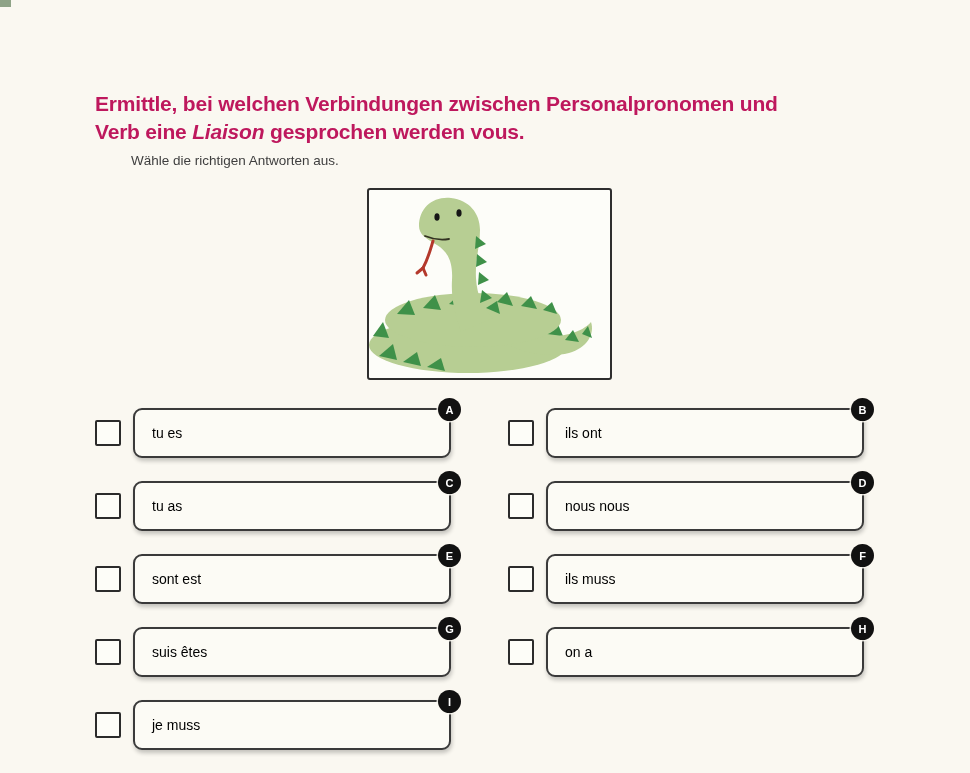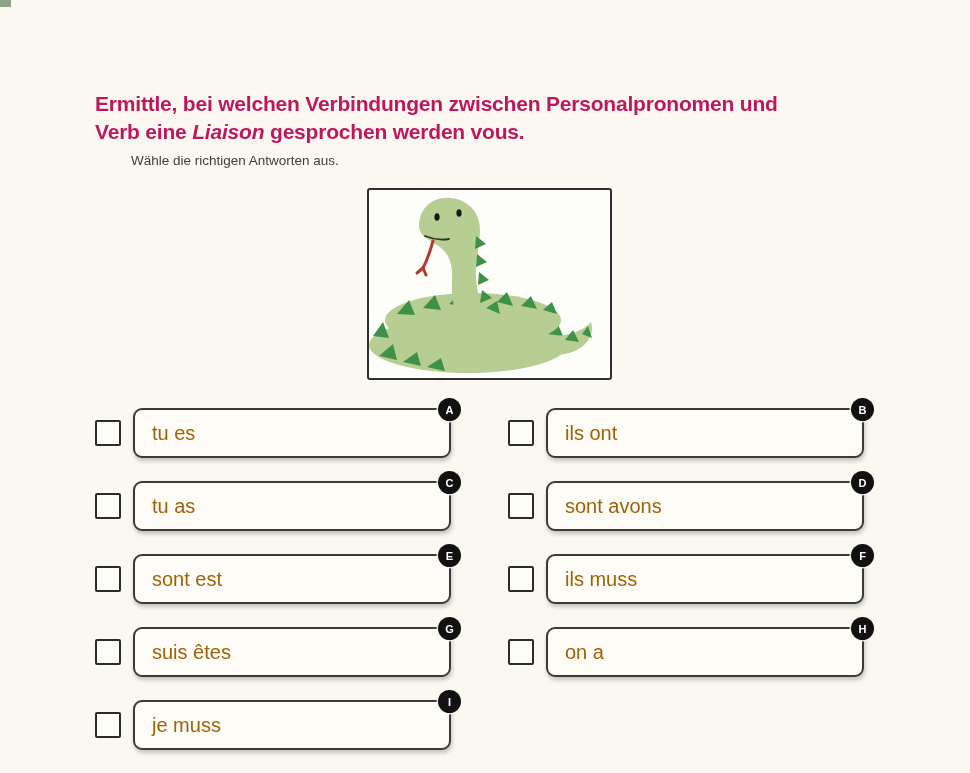--- a/index.html
+++ b/index.html
@@ -37,21 +37,21 @@
     box-sizing:border-box;
   }
   .option .option-box{
     position:absolute;left:38px;top:0;width:318px;height:50px;
     background:#fcfbf5;border:2px solid #3a3a3a;border-radius:9px;
     box-sizing:border-box;display:flex;align-items:center;
     padding-left:17px;
     box-shadow:1px 3px 4px rgba(0,0,0,0.22);
   }
   .option .option-label{
-    font-size:20px;color:#a16207;
+    font-size:14px;color:#000000;
   }
   .option .badge{
     position:absolute;top:-12px;right:-12px;width:23px;height:23px;
     background:#111111;color:#ffffff;border-radius:50%;
     display:flex;align-items:center;justify-content:center;
     font-size:11px;font-weight:700;
     box-shadow:0 0 0 1.5px rgba(250,248,241,0.85);
   }
   .col-left{left:95px;}
   .col-right{left:508px;}
@@ -142,21 +142,21 @@
     <span class="checkbox" role="checkbox" aria-checked="false"></span>
     <div class="option-box">
       <span class="option-label">tu as</span>
       <span class="badge">C</span>
     </div>
   </div>
 
   <div class="option col-right" style="top:481px">
     <span class="checkbox" role="checkbox" aria-checked="false"></span>
     <div class="option-box">
-      <span class="option-label">sont avons</span>
+      <span class="option-label">nous nous</span>
       <span class="badge">D</span>
     </div>
   </div>
 
   <div class="option col-left" style="top:554px">
     <span class="checkbox" role="checkbox" aria-checked="false"></span>
     <div class="option-box">
       <span class="option-label">sont est</span>
       <span class="badge">E</span>
     </div>

